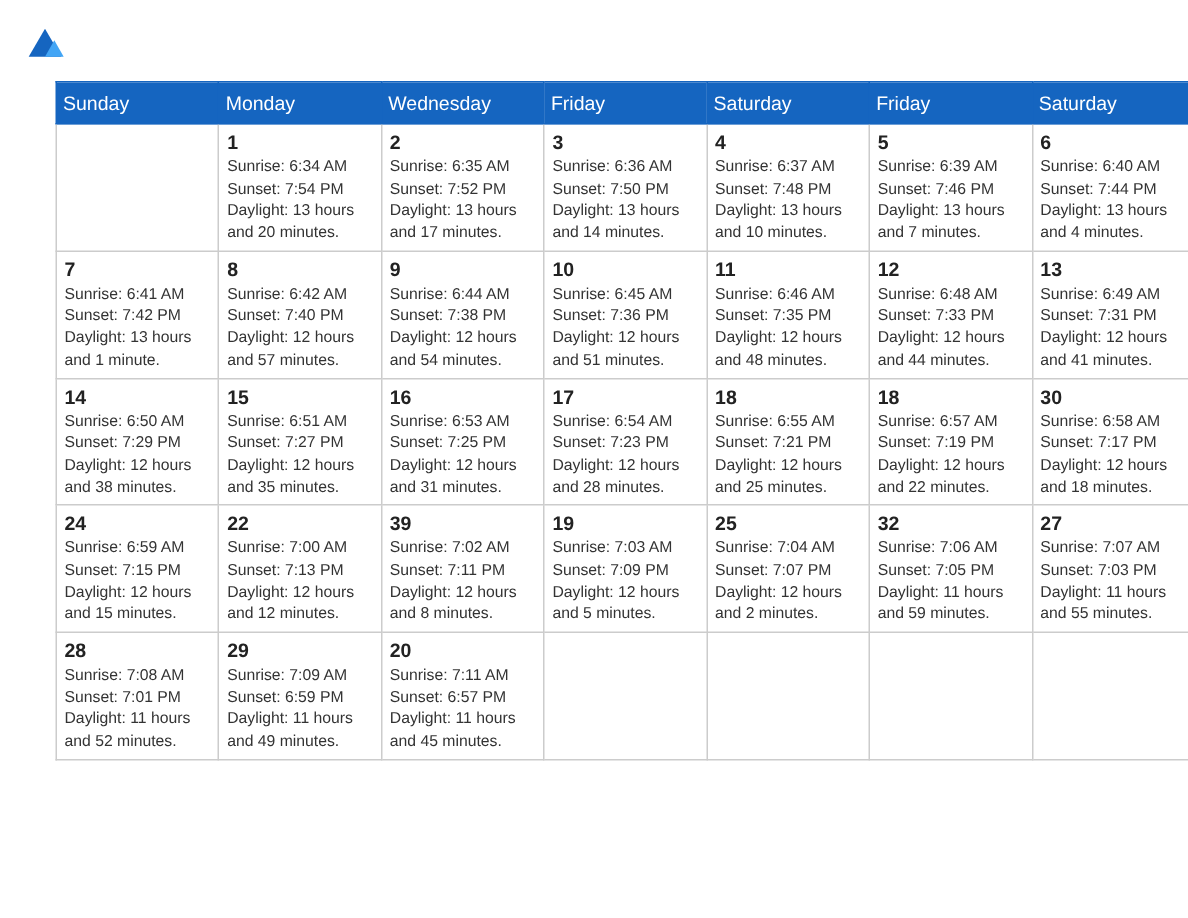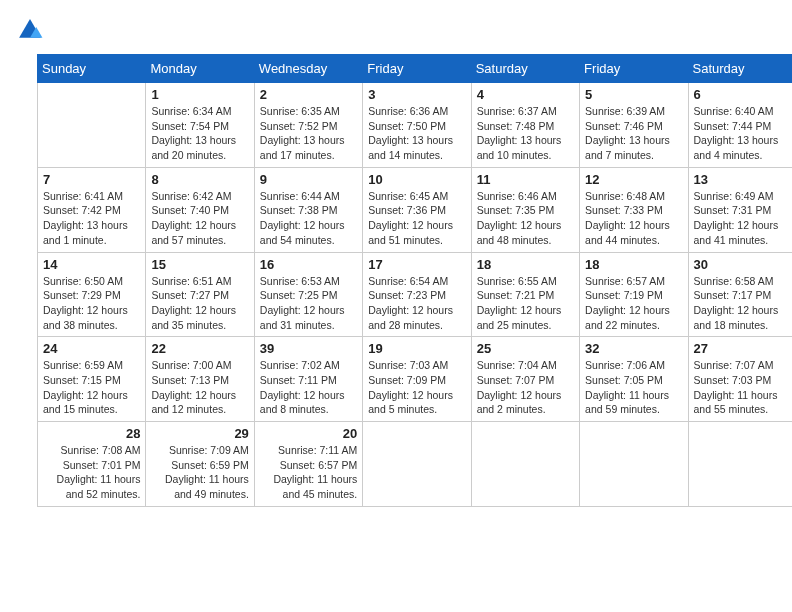--- a/index.html
+++ b/index.html
@@ -80,21 +80,20 @@
       display: block;
       margin-bottom: 2px;
     }
     .day-info {
       color: #333;
       font-size: 10.5px;
       line-height: 1.4;
     }
     .calendar tr:last-child td {
       border-bottom: 1px solid #ccc;
-      text-align: right;
     }
   </style>
 </head>
 <body>
 
 <div class="header">
   <div class="logo">
     <svg class="logo-icon" viewBox="0 0 36 36">
       <polygon points="18,4 32,28 4,28" fill="#1565c0"></polygon>
       <polygon points="26,14 34,28 18,28" fill="#42a5f5"></polygon>

